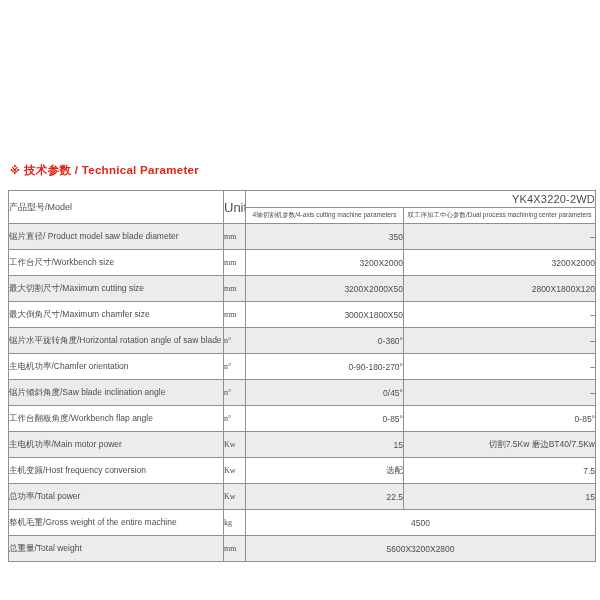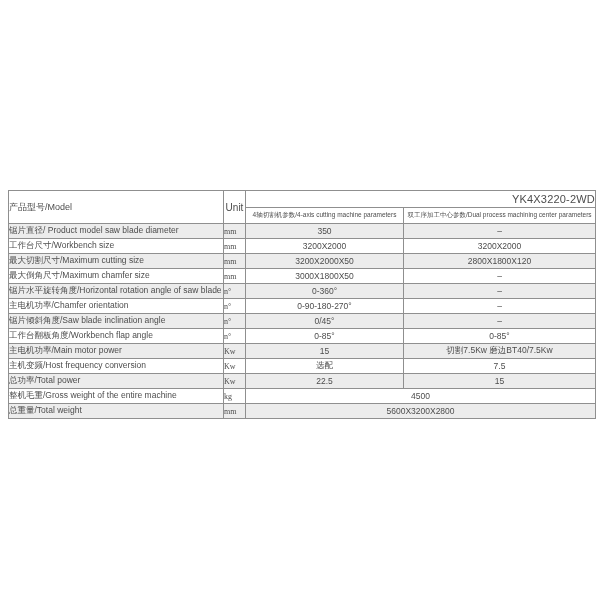--- a/index.html
+++ b/index.html
@@ -45,68 +45,71 @@
     padding: 0;
     font-weight: normal;
     box-sizing: border-box;
   }
   col.c-label { width: 215px; }
   col.c-unit  { width: 22px; }
   col.c-a     { width: 158px; }
   col.c-b     { width: 192px; }
   tr.hdr-top  { height: 17px; }
   tr.hdr-sub  { height: 16px; }
-  tbody tr    { height: 15px; }
+  tbody tr    { height: 26px; }
   tbody tr:nth-child(odd) { background: #ececec; }
   tbody tr:nth-child(even) { background: #ffffff; }
   .cell-label {
     font-size: 8.5px;
     text-align: left;
     padding-left: 4px;
   }
   .cell-unit {
     font-size: 8px;
     text-align: left;
     padding-left: 2px;
     font-family: Liberation Serif, serif;
   }
   th.cell-unit-hdr {
-    font-size: 10px;
+    font-size: 13px;
     text-align: center;
   }
   th.cell-model-hdr {
     font-size: 9px;
     text-align: left;
     padding-left: 4px;
   }
   th.cell-series {
     font-size: 11px;
     text-align: right;
     letter-spacing: 0.2px;
   }
   th.cell-subhead {
     font-size: 6.5px;
     text-align: center;
     color: #4d4d4d;
   }
   .cell-val {
     font-size: 8.5px;
-    text-align: center;
+    text-align: right;
     padding-left: 5px;
   }
   .cell-span {
     font-size: 8.5px;
     text-align: center;
   }
 </style>
 </head>
 <body>
 
 <div class="page">
 
+  <div class="title-bar">
+    <span class="marker">※</span><span>技术参数 / Technical Parameter</span>
+  </div>
 
   <table class="spec">
     <colgroup>
       <col class="c-label">
         <col class="c-unit">
         <col class="c-a">
         <col class="c-b">
     </colgroup>
     <thead>
       <tr class="hdr-top">

